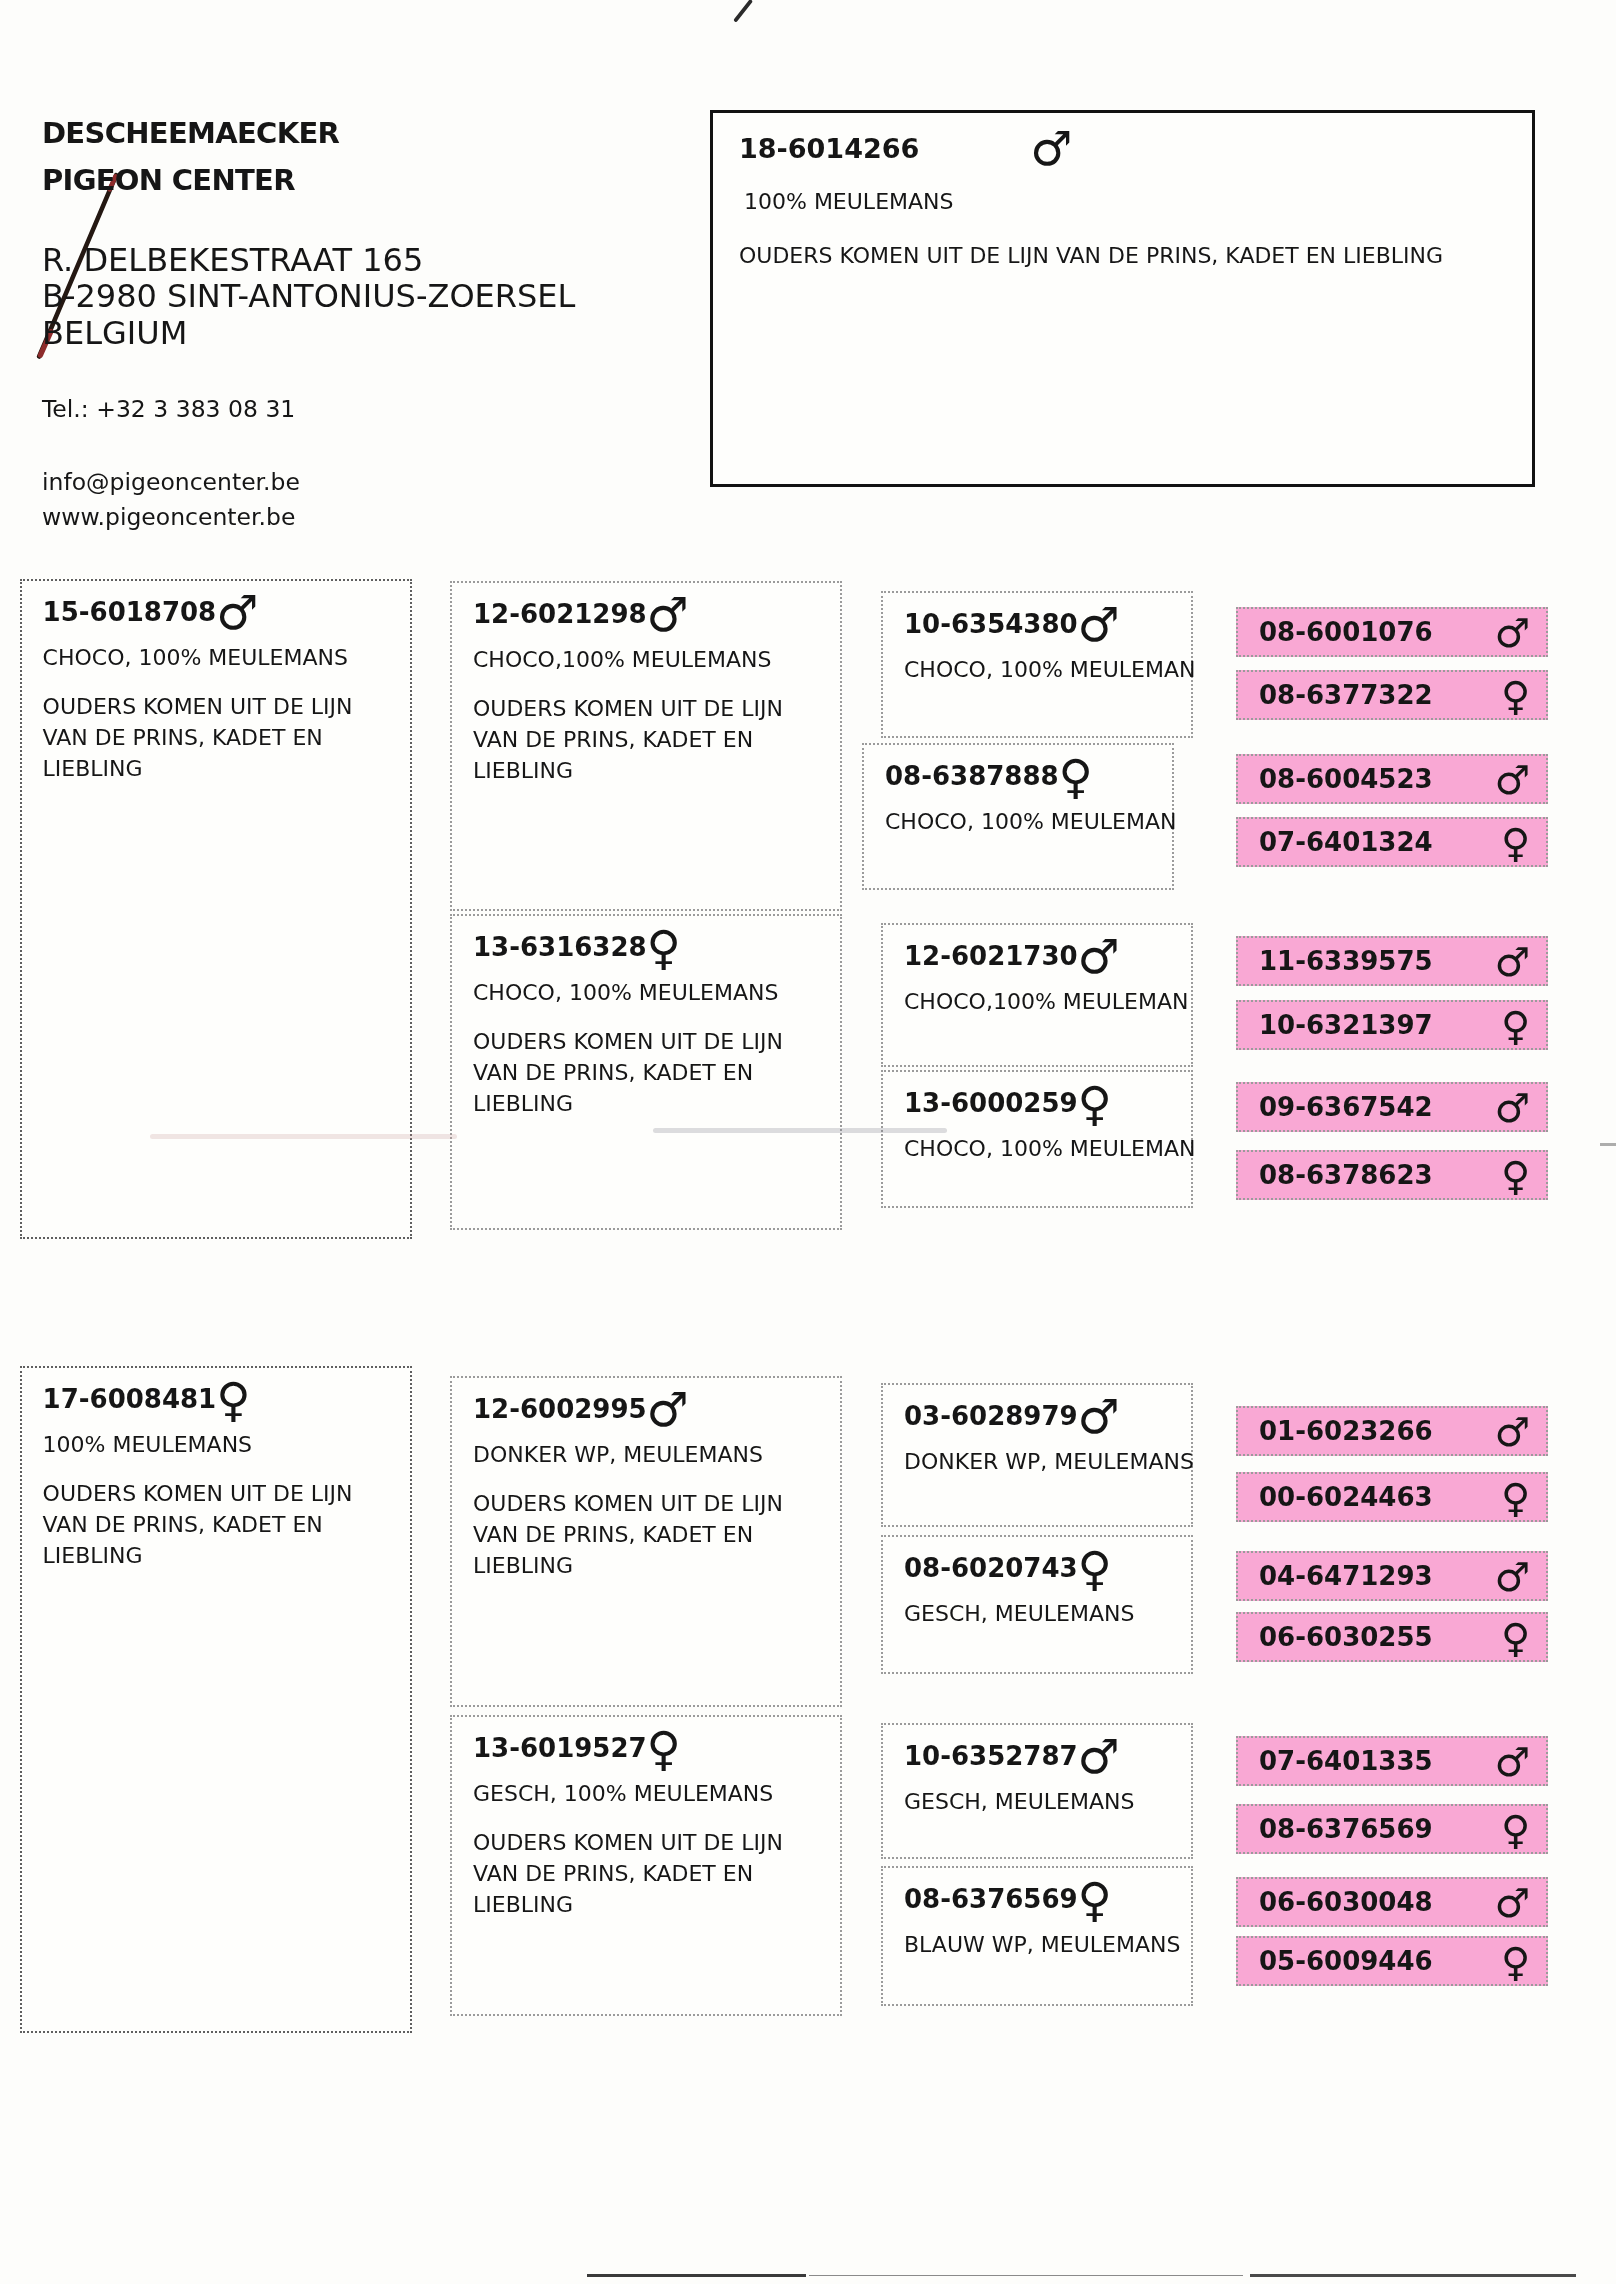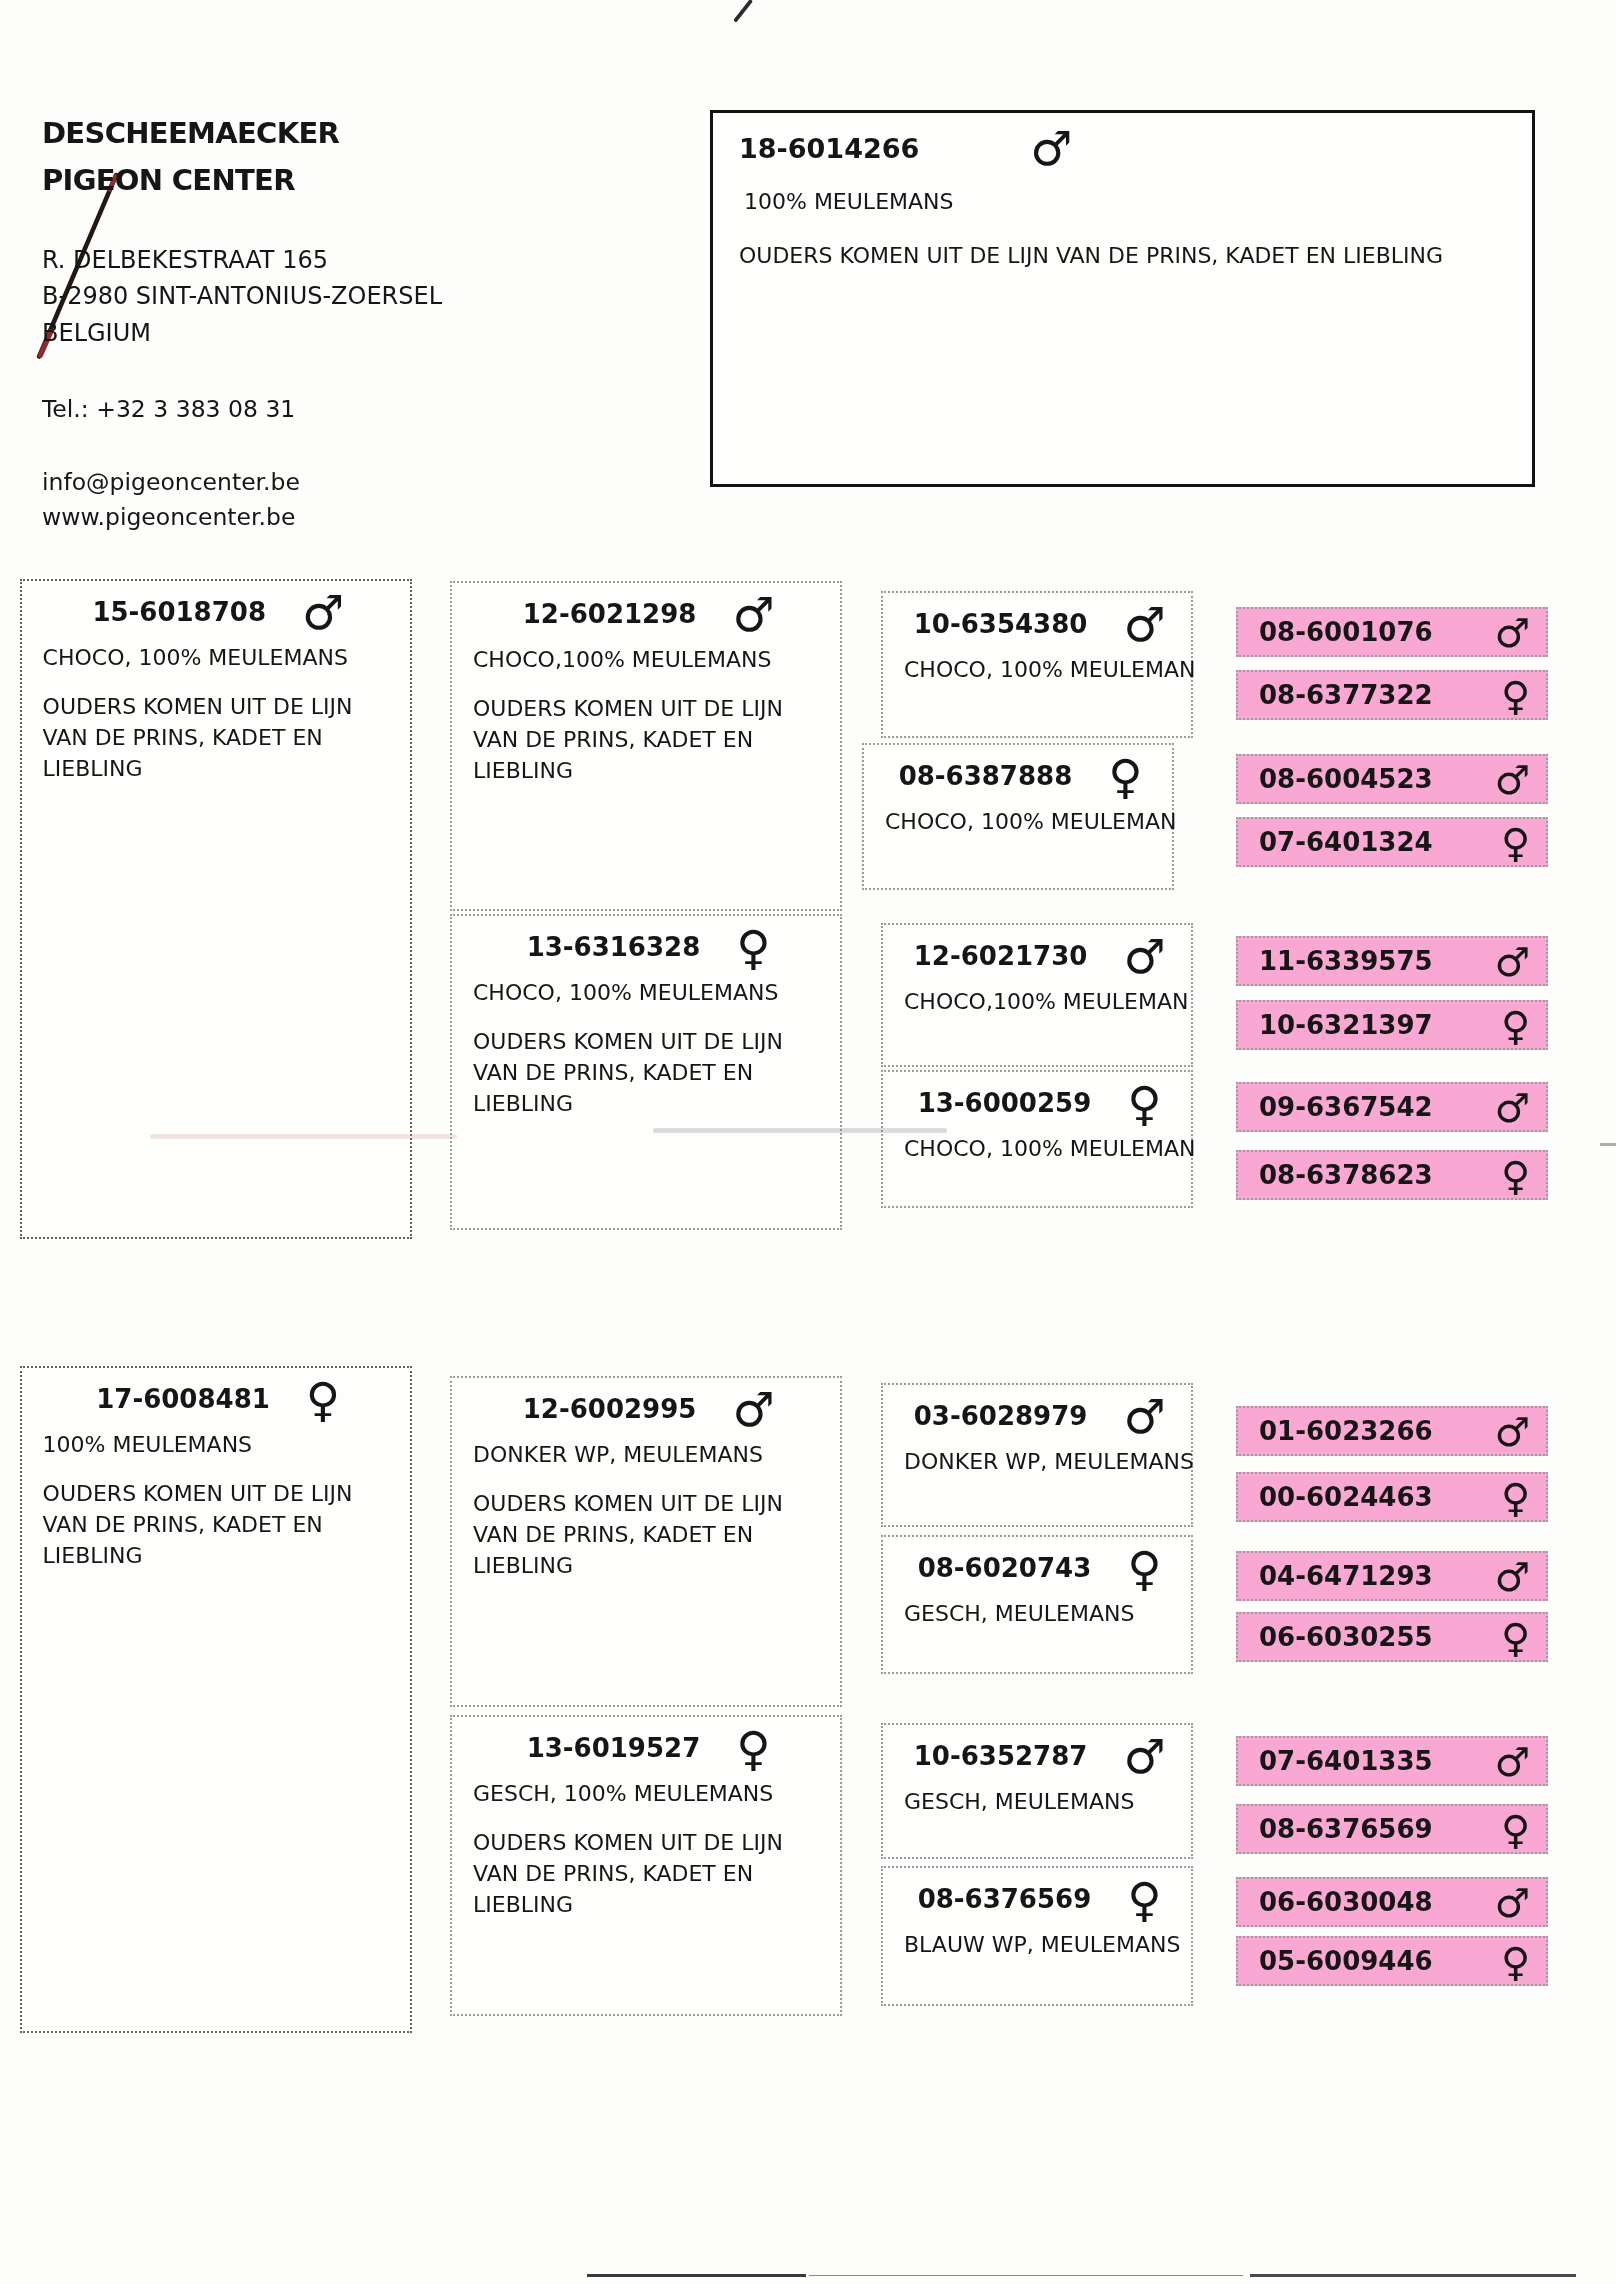--- a/index.html
+++ b/index.html
@@ -4,28 +4,28 @@
 <style>
   html,body{margin:0;padding:0;background:#e8e8e6;}
   .page{
     position:relative;width:1616px;height:2284px;margin:0 auto;
     background:#fdfdfb;overflow:hidden;
     font-family:"DejaVu Sans","Liberation Sans",sans-serif;
     color:#161616;
   }
   
   .company{position:absolute;left:42px;top:110px;font-size:29px;font-weight:bold;line-height:47px;letter-spacing:-0.7px;}
-  .addr{position:absolute;left:42px;font-size:24px;line-height:35px;}
+  .addr{position:absolute;left:42px;font-size:32px;line-height:35px;}
   .contact{position:absolute;left:42px;font-size:23.5px;line-height:35px;}
   
   .pbox{position:absolute;box-sizing:border-box;background:#fefefc;}
   .b-solid{border:3.9px solid #121212;}
   .b-dark{border:2px dotted #5f5f5f;}
   .b-lite{border:2px dotted #9b9b9b;}
-  .boxhead{display:flex;justify-content:center;align-items:flex-start;padding:15.7px 15.7px 0 21px;gap:36px;}
+  .boxhead{display:flex;justify-content:flex-start;align-items:flex-start;padding:15.7px 15.7px 0 21px;}
   .ring{font-weight:bold;font-size:26px;letter-spacing:0px;white-space:nowrap;}
   .sym{font-size:47px;line-height:37px;font-weight:bold;margin-top:-2.6px;}
   .desc{padding:14.4px 17px 0 21px;font-size:22px;white-space:nowrap;}
   .note{padding:21px 17px 0 21px;font-size:22px;line-height:31px;}
   
   .bighead{display:flex;align-items:flex-start;padding:19.6px 0 0 26px;}
   .bighead .ring{font-size:27px;}
   .bighead .sym{margin-left:111px;}
   .bigstrain{padding:22px 0 0 31px;font-size:22px;}
   .bignote{padding:29px 0 0 26px;font-size:22px;}

